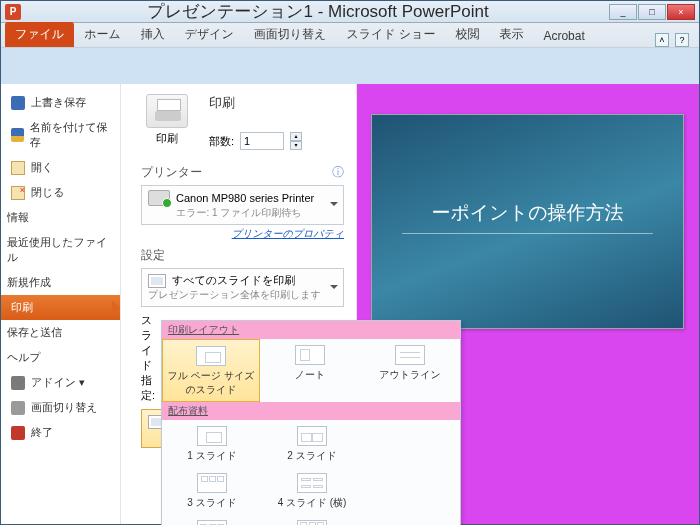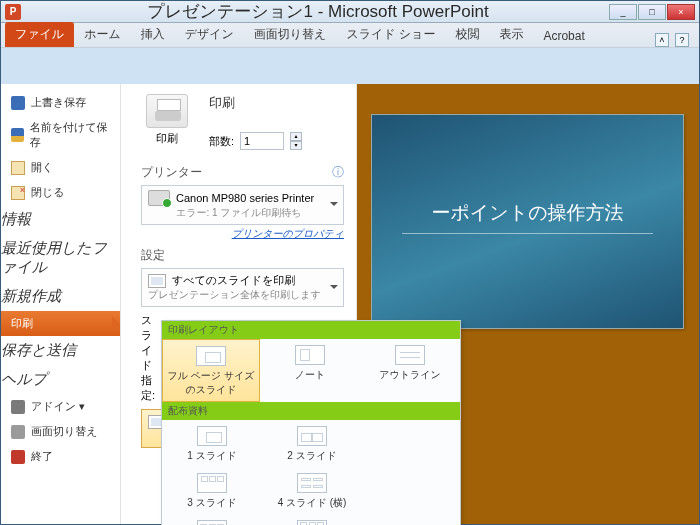--- a/index.html
+++ b/index.html
@@ -23,21 +23,21 @@
   .side-item.active::after { content:""; position:absolute; right:-8px; top:50%; margin-top:-8px; border:8px solid transparent; border-left-color:#de6520;}
   .side-ico { width:14px; height:14px; display:inline-block;}
   .ico-save { background:#3a6db5; border-radius:2px;}
   .ico-saveas { background:linear-gradient(#3a6db5 60%,#e3b23c 60%); border-radius:2px;}
   .ico-open { border:1px solid #caa054; background:#f5e3b2;}
   .ico-close { border:1px solid #caa054; background:#f5e3b2; position:relative;}
   .ico-close::after{content:"×"; position:absolute; right:-1px; top:-2px; color:#c33; font-size:9px;}
   .ico-addin { background:#7a7a7a; border-radius:2px;}
   .ico-option { background:#9a9a9a; border-radius:2px;}
   .ico-exit { background:#c0392b; border-radius:2px;}
-  .side-plain { padding:5px 0; color:#333; font-size:15px;font-style:italic;}
+  .side-plain { padding:5px 6px; color:#333; font-size:11px;}
   .center { width:235px; padding:10px 12px 0 20px; position:relative;}
   .center h3 { font-size:13px; font-weight:normal; color:#333; margin-bottom:6px;}
   .print-head { display:flex; align-items:flex-start; gap:16px; margin-bottom:14px;}
   .print-btn { width:52px; text-align:center;}
   .print-btn .ico { width:42px; height:34px; border:1px solid #c9c9c9; border-radius:3px; margin:0 auto 3px; background:linear-gradient(#f7f7f7,#e5e5e5); position:relative;}
   .print-btn .ico::before{content:""; position:absolute; left:10px; top:4px; width:22px; height:10px; background:#fff; border:1px solid #bbb;}
   .print-btn .ico::after{content:""; position:absolute; left:8px; top:16px; width:26px; height:10px; background:#ccc; border-radius:2px;}
   .copies-row { display:flex; align-items:center; gap:6px; margin-top:20px;}
   .copies-row input { width:44px; height:18px; border:1px solid #b8c4cf; padding:0 3px; font-size:11px;}
   .spinner { display:flex; flex-direction:column;}
@@ -56,35 +56,35 @@
   .setting-box .main { font-size:11px;}
   .setting-box .sub { color:#888; font-size:10px;}
   .slit-ico { width:18px; height:14px; border:1px solid #aaa; background:#fff; display:inline-block; margin-right:6px; vertical-align:middle; position:relative;}
   .slit-ico::before,.slit-ico::after{content:"";position:absolute;left:2px;right:2px;height:4px;background:#dfe8f2;}
   .slit-ico::before{top:2px;} .slit-ico::after{bottom:2px;}
   .row-field { display:flex; align-items:center; gap:6px; margin-bottom:6px; font-size:11px;}
   .row-field input { flex:1; height:18px; border:1px solid #c6cfd8;}
   .layout-dd { border:1px solid #d6a84a; background:linear-gradient(#fff2cc,#ffe49a); padding:4px 6px; position:relative;}
   .layout-dd .main{font-size:11px;} .layout-dd .sub{font-size:10px; color:#7a6a3a;}
   .popup { position:absolute; left:160px; top:319px; width:300px; border:1px solid #bfcad4; background:#fafcfd; box-shadow:2px 2px 4px rgba(0,0,0,.15); z-index:10; padding-bottom:2px;}
-  .popup .group-label { background:#84cc16; color:#555; font-size:10px; padding:2px 6px;}
+  .popup .group-label { background:#f9a8d4; color:#555; font-size:10px; padding:2px 6px;text-decoration:underline;}
   .popup .grid { display:flex; flex-wrap:wrap;}
   .popup .cell { width:100px; text-align:center; padding:6px 0 4px; font-size:10px; color:#333;}
   .popup .cell.sel { background:linear-gradient(#fff2cc,#ffe49a); border:1px solid #e3b23c; width:98px;}
   .thumb { width:30px; height:20px; border:1px solid #b8c4cf; margin:0 auto 3px; background:#fff; position:relative;}
   .thumb.note::after{content:"";position:absolute;left:4px;right:14px;top:3px;bottom:3px;border:1px solid #c8d2dc;}
   .thumb.outline::before,.thumb.outline::after{content:"";position:absolute;left:4px;right:4px;height:1px;background:#c8d2dc;}
   .thumb.outline::before{top:6px;} .thumb.outline::after{top:11px;}
   .thumb.h1::before{content:"";position:absolute;left:8px;top:5px;width:14px;height:9px;border:1px solid #c8d2dc;}
   .thumb.h2::before,.thumb.h2::after{content:"";position:absolute;top:6px;width:10px;height:7px;border:1px solid #c8d2dc;}
   .thumb.h2::before{left:3px;} .thumb.h2::after{right:3px;}
   .thumb.h3 span{position:absolute;width:7px;height:6px;border:1px solid #c8d2dc;}
   .thumb.h4 span{position:absolute;width:10px;height:3px;border:1px solid #c8d2dc;}
   .thumb.h6 span,.thumb.v6 span,.thumb.h9 span,.thumb.v9 span{position:absolute;border:1px solid #c8d2dc;}
-  .preview { flex:1; background:#a16207; position:relative;}
+  .preview { flex:1; background:#d946ef; position:relative;}
   .preview .divider { position:absolute; left:0; top:0; bottom:0; width:1px; background:#e3e3e3;}
   .slide { position:absolute; left:15px; top:30px; right:15px; height:215px; background:linear-gradient(160deg,#1f5373,#3b87a6 55%,#1f5373); border:1px solid #9aa; box-shadow:1px 1px 3px rgba(0,0,0,.25);}
   .slide .title { position:absolute; left:20px; right:20px; top:85px; text-align:center; color:#fff; font-size:19px;}
   .slide .sub { position:absolute; right:30px; top:128px; color:#e9f2f7; font-size:12px;}
   .slide .line { position:absolute; left:30px; right:30px; top:118px; height:1px; background:rgba(255,255,255,.5);}
 </style>
 </head>
 <body>
 
 <div class="win-frame">

